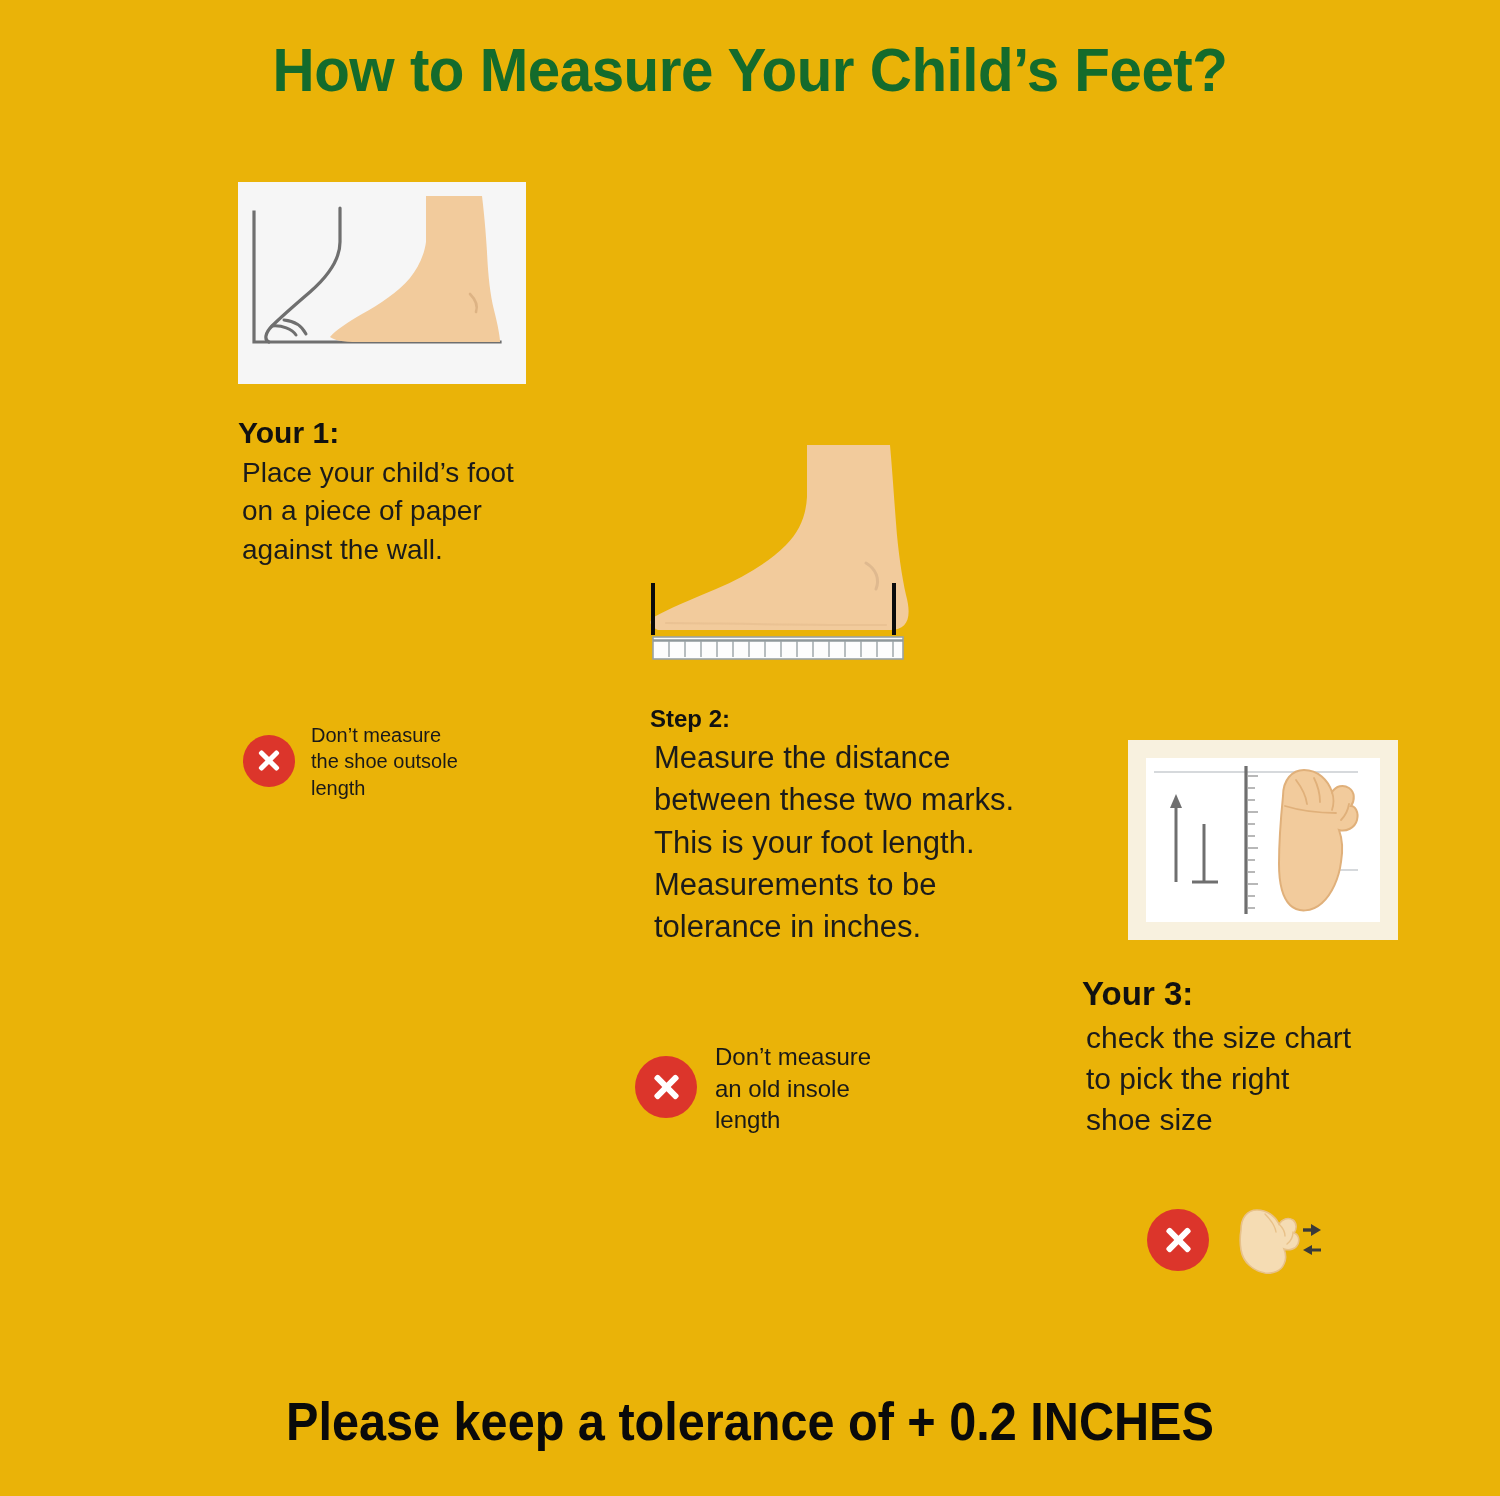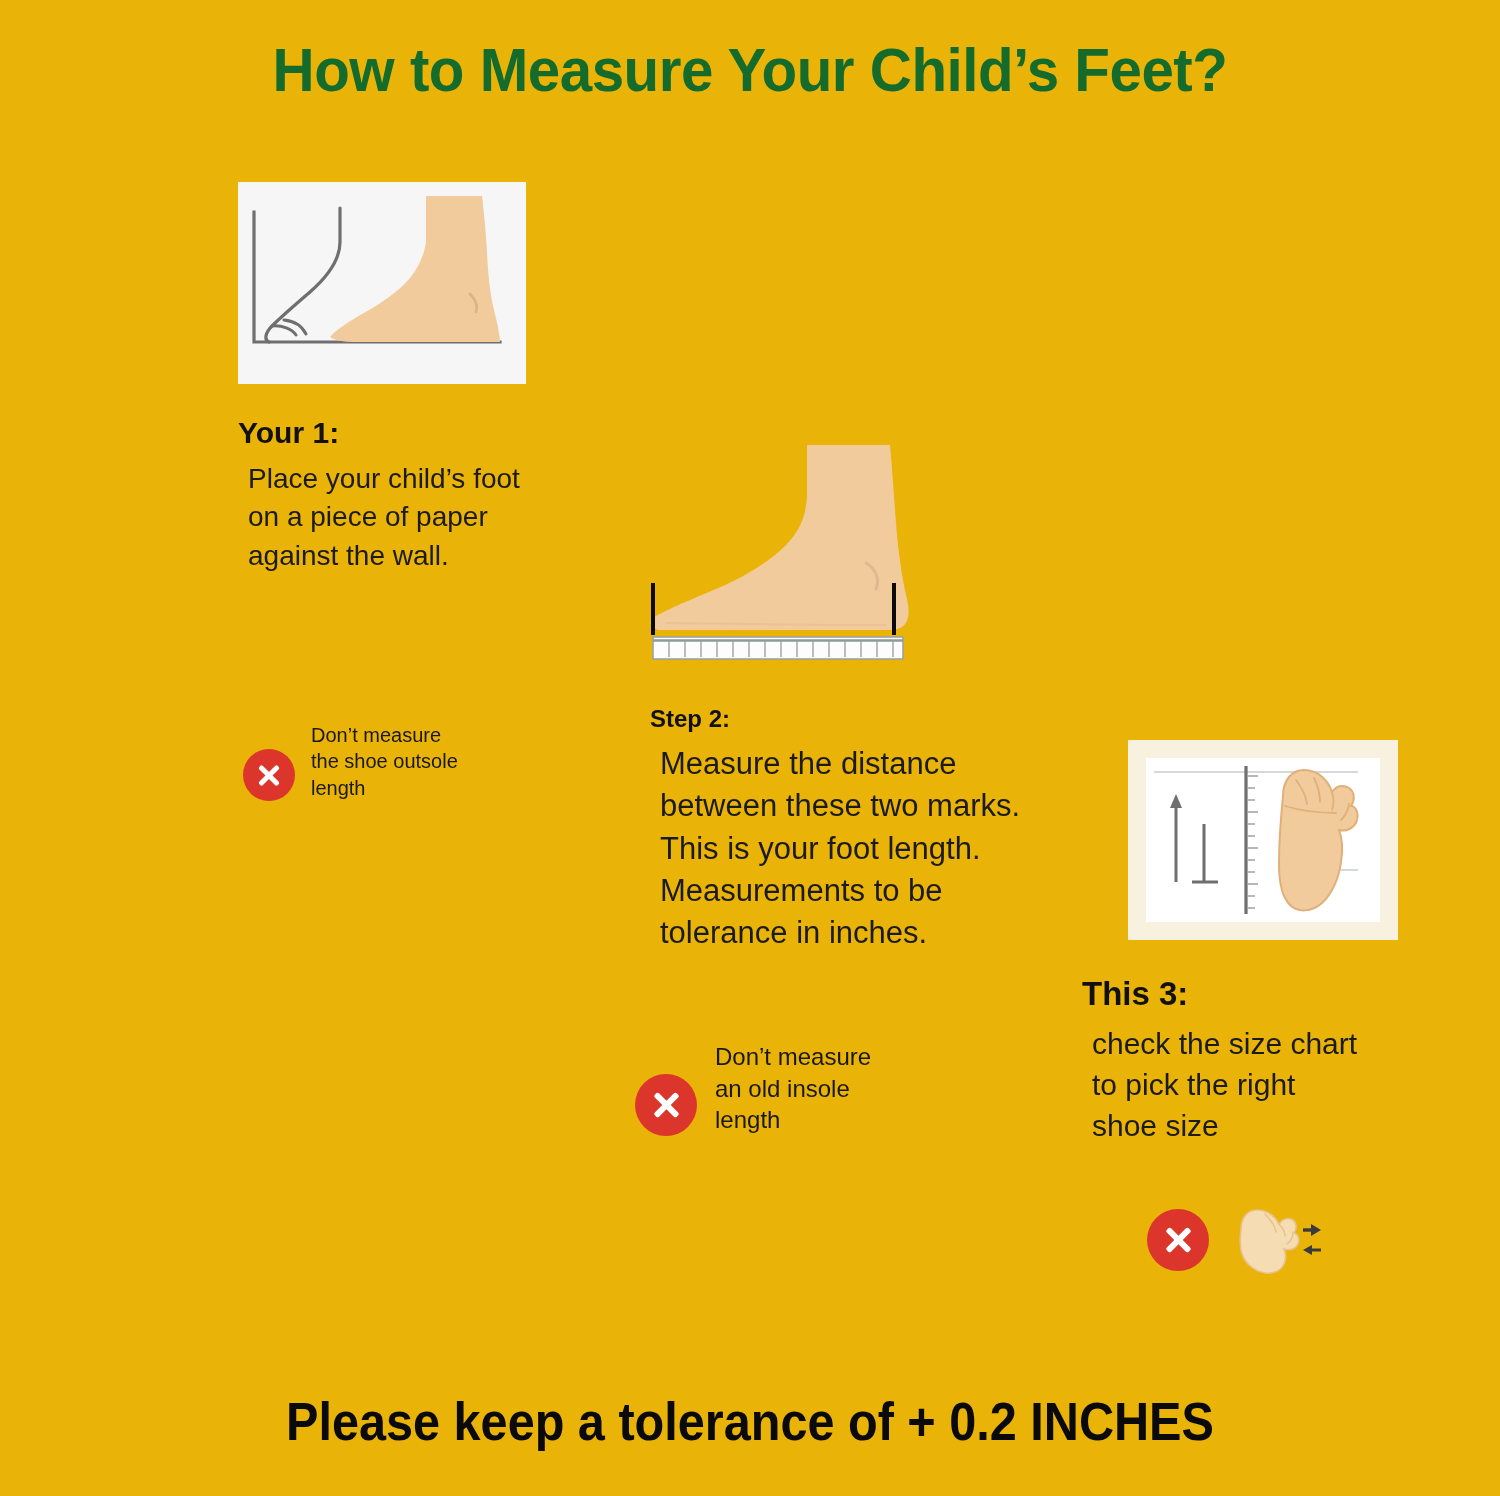--- a/index.html
+++ b/index.html
@@ -58,21 +58,21 @@
     font-family: "Liberation Sans", sans-serif;
     font-weight: bold;
     color: #111111;
     margin: 0 0 4px 0;
     line-height: 1.18;
   }
   .step-body {
     font-family: "Liberation Sans", sans-serif;
     font-weight: normal;
     color: #1b1b1b;
-    margin: 10px;
+    margin: 4px;
     line-height: 1.36;
     white-space: pre-line;
   }
 
   
   #step1-text { left: 238px; top: 415px; width: 330px; }
   #step1-text .step-heading { font-size: 30px; }
   #step1-text .step-body   { font-size: 28px; }
   #step1-text .step-body.second { margin-top: 14px; }
 
@@ -83,21 +83,21 @@
 
   
   #step3-text { left: 1082px; top: 975px; width: 340px; }
   #step3-text .step-heading { font-size: 33px; }
   #step3-text .step-body   { font-size: 30px; }
 
   
   .warn {
     position: absolute;
     display: flex;
-    align-items: flex-end;
+    align-items: center;
   }
   .warn .xcircle {
     border-radius: 50%;
     background: #dc352b;
     flex: 0 0 auto;
     position: relative;
   }
   .warn .xcircle .bar {
     position: absolute;
     background: #ffffff;
@@ -320,21 +320,21 @@
         <path d="M150 22 C156 30 160 38 161 46" fill="none" stroke="#e0b07a" stroke-width="1.8" stroke-linecap="round"></path>
         <path d="M168 20 C172 28 174 36 174 44" fill="none" stroke="#e0b07a" stroke-width="1.8" stroke-linecap="round"></path>
         <path d="M186 34 C188 40 188 46 186 52" fill="none" stroke="#e0b07a" stroke-width="1.8" stroke-linecap="round"></path>
         <path d="M203 46 C202 52 199 58 195 62" fill="none" stroke="#e0b07a" stroke-width="1.8" stroke-linecap="round"></path>
         <path d="M139 48 C152 52 172 55 190 55" fill="none" stroke="#e0b07a" stroke-width="1.8" stroke-linecap="round"></path>
       </svg>
     </div>
   </div>
 
   <div class="step-block" id="step3-text">
-    <div class="step-heading">This 3:</div>
+    <div class="step-heading">Your 3:</div>
     <div class="step-body">check the size chart
 to pick the right
 shoe size</div>
   </div>
 
   <div class="warn" id="warn3">
     <span class="xcircle">
       <span class="bar rot45"></span>
       <span class="bar rot-45"></span>
     </span>

